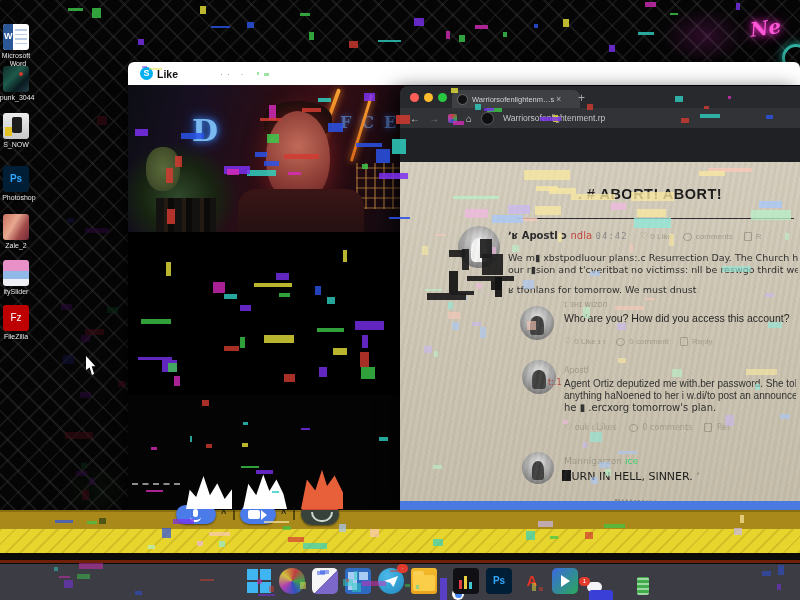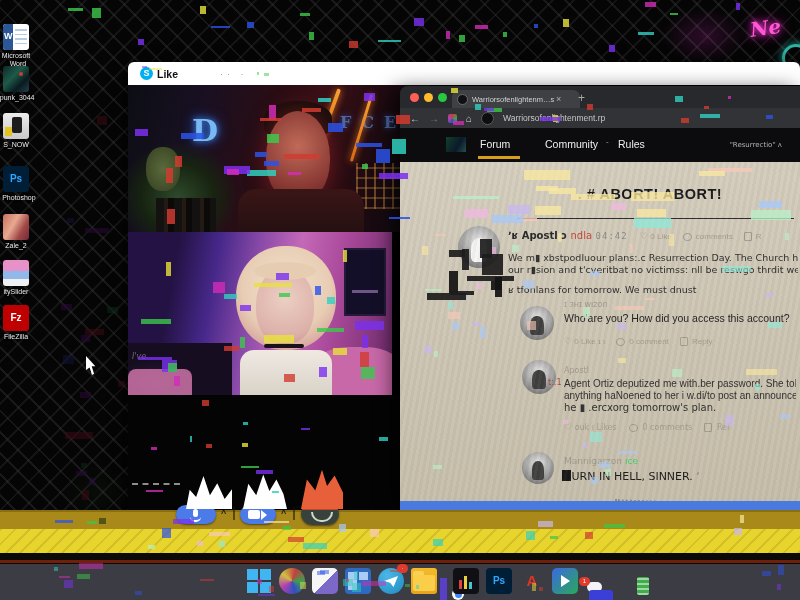--- a/index.html
+++ b/index.html
@@ -34,21 +34,21 @@
       background:repeating-linear-gradient(180deg,#b8cce4 0 1.5px,transparent 1.5px 4.5px);}
   .di-cyber{background:linear-gradient(135deg,#0d2a28,#1e5a4a 40%,#0a1a20 70%,#24404a);}
   .di-cyber i{position:absolute;left:16px;top:6px;width:4px;height:4px;background:#d13b30;border-radius:50%;}
   .di-snow{background:linear-gradient(#ececec,#c8c8c8);}
   .di-snow .fig{position:absolute;left:9px;top:4px;width:10px;height:16px;background:#1c1c1c;border-radius:2px;}
   .di-snow .yb{position:absolute;left:2px;bottom:3px;width:7px;height:9px;background:#e2c322;}
   .di-ps,.tb-ps{background:#001e36;color:#31a8ff;font-weight:bold;}
   .di-ps{line-height:26px;font-size:10px;}
   .di-zale{background:linear-gradient(120deg,#c87060,#e8a890 40%,#a04848 70%,#702838);}
   .di-slider{background:linear-gradient(180deg,#e890c8 0 42%,#90b8e8 42% 72%,#eef0f4 72%);}
-  .di-fz{background:#bf0000;color:#fff;font-weight:bold;line-height:26px;font-size:10px;}
+  .di-fz{background:#bf0000;color:#fff;font-weight:normal;line-height:26px;font-size:10px;}
 
   
   #skype{left:128px;top:62px;width:672px;height:460px;background:#000;border-radius:6px 6px 0 0;
          box-shadow:0 4px 18px rgba(0,0,0,.8);}
   #sk-titlebar{position:absolute;left:0;top:0;right:0;height:23px;background:#fff;
       border-radius:6px 6px 0 0;display:flex;align-items:center;padding-left:12px;}
   #sk-logo{width:13px;height:13px;border-radius:50%;background:#00aff0;color:#fff;
       font:bold 9px/13px "Liberation Sans",sans-serif;text-align:center;}
   #sk-title{font-size:10.5px;color:#111;margin-left:4px;font-weight:bold;}
   #sk-dots{margin-left:42px;color:#9a9a9a;font-size:9px;letter-spacing:4px;}
@@ -297,34 +297,20 @@
       <span class="neonFCE glitchtxt">FCE</span>
       <span class="tube t1"></span>
         <span class="tube t2"></span>
         <span class="tube t3"></span>
       <span class="rail"></span>
       <span class="hair"></span>
         <span class="face"></span>
       <span class="body"></span>
         <span class="bottles"></span>
     </div>
-    <div id="v2">
-      <span class="win">
-          <i></i>
-        </span>
-        <span class="bed"></span>
-        <span class="clutter"></span>
-        <span class="blanket"></span>
-      <span class="hair"></span>
-        <span class="face"></span>
-      <span class="bangs"></span>
-        <span class="choker"></span>
-        <span class="tank"></span>
-      <span class="graffiti glitchtxt">I've</span>
-    </div>
     <div id="sk-low">
       <span class="abs" id="sk-dash"></span>
     </div>
   </div>
 
   <div class="abs" id="browser">
     <div id="tabstrip">
       <span class="light" id="l-red"></span>
       <span class="light" id="l-yel"></span>
       <span class="light" id="l-grn"></span>
@@ -335,29 +321,20 @@
       </span>
       <span id="newtab">+</span>
     </div>
     <div id="addrbar">
       <span class="nav-ic">←</span>
       <span class="nav-ic dim">→</span>
       <span id="reload-glitch"></span>
       <span class="nav-ic">⌂</span>
       <span id="url-fav"></span>
       <span id="url">Warriorsofenlightenment.rp</span>
-    </div>
-    <div id="sitenav">
-      <span id="sn-logo"></span>
-      <span class="sn-item" id="sn-forum">Forum</span>
-      <span id="sn-underline"></span>
-      <span class="sn-item" id="sn-comm">Community</span>
-      <span id="sn-caret">ˇ</span>
-      <span class="sn-item" id="sn-rules">Rules</span>
-      <span id="sn-right" class="glitchtxt">"Resurrectio" ʌ</span>
     </div>
     <div id="content">
       <div id="th-title">. # ABORT! ABORT!</div>
       <div id="th-hr"></div>
 
       <div class="avatar a-light" style="left:58px;top:64px;width:42px;height:42px">
           <i></i>
         </div>
       <div class="pauthor glitchtxt" style="left:108px;top:68px">
         <span>ʼʁ Apostl ɔ</span>

